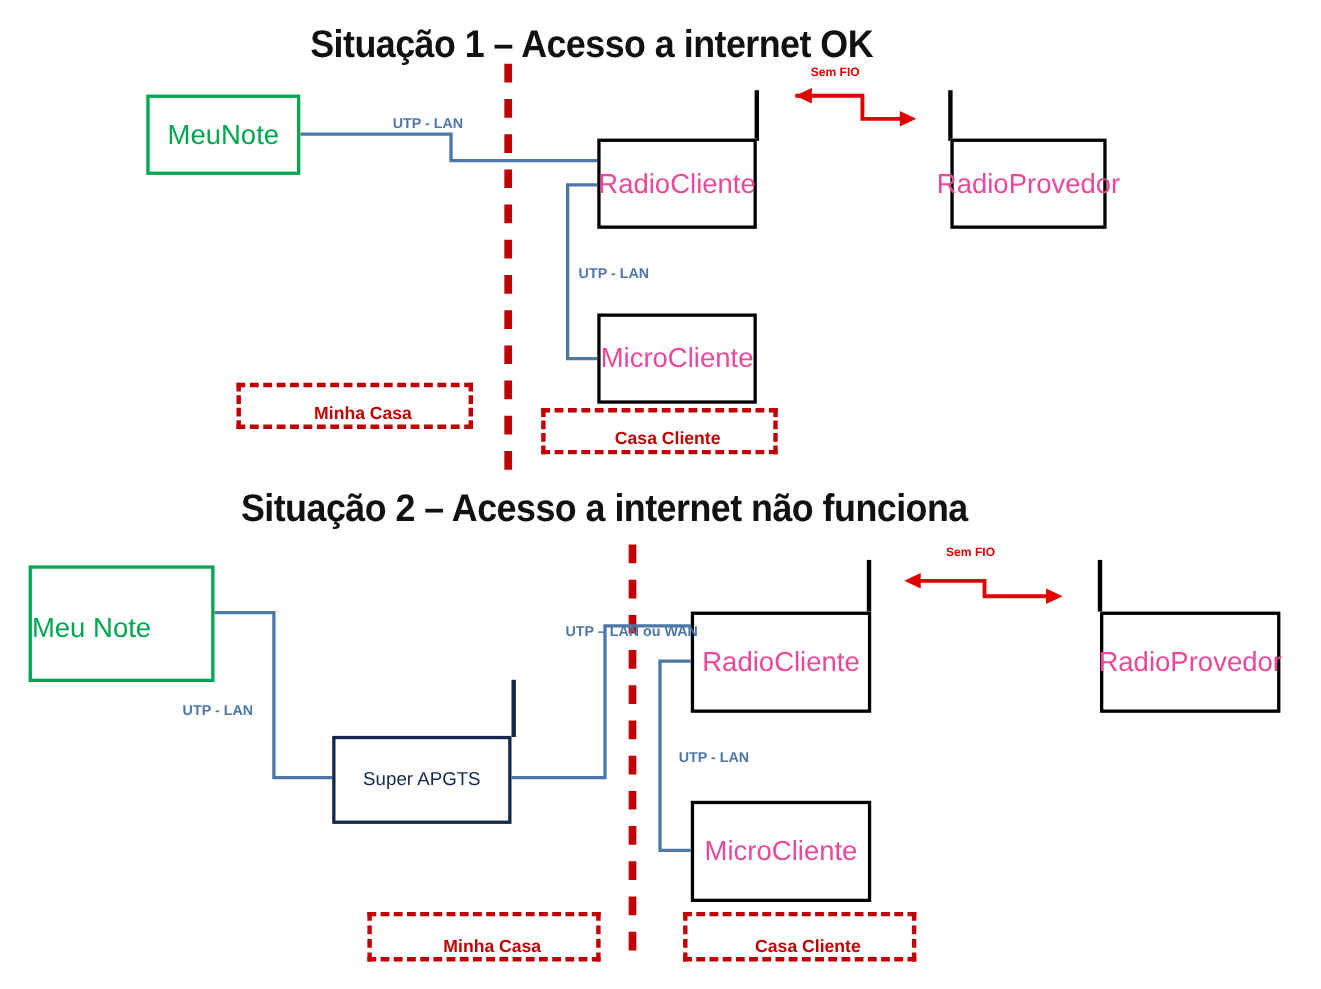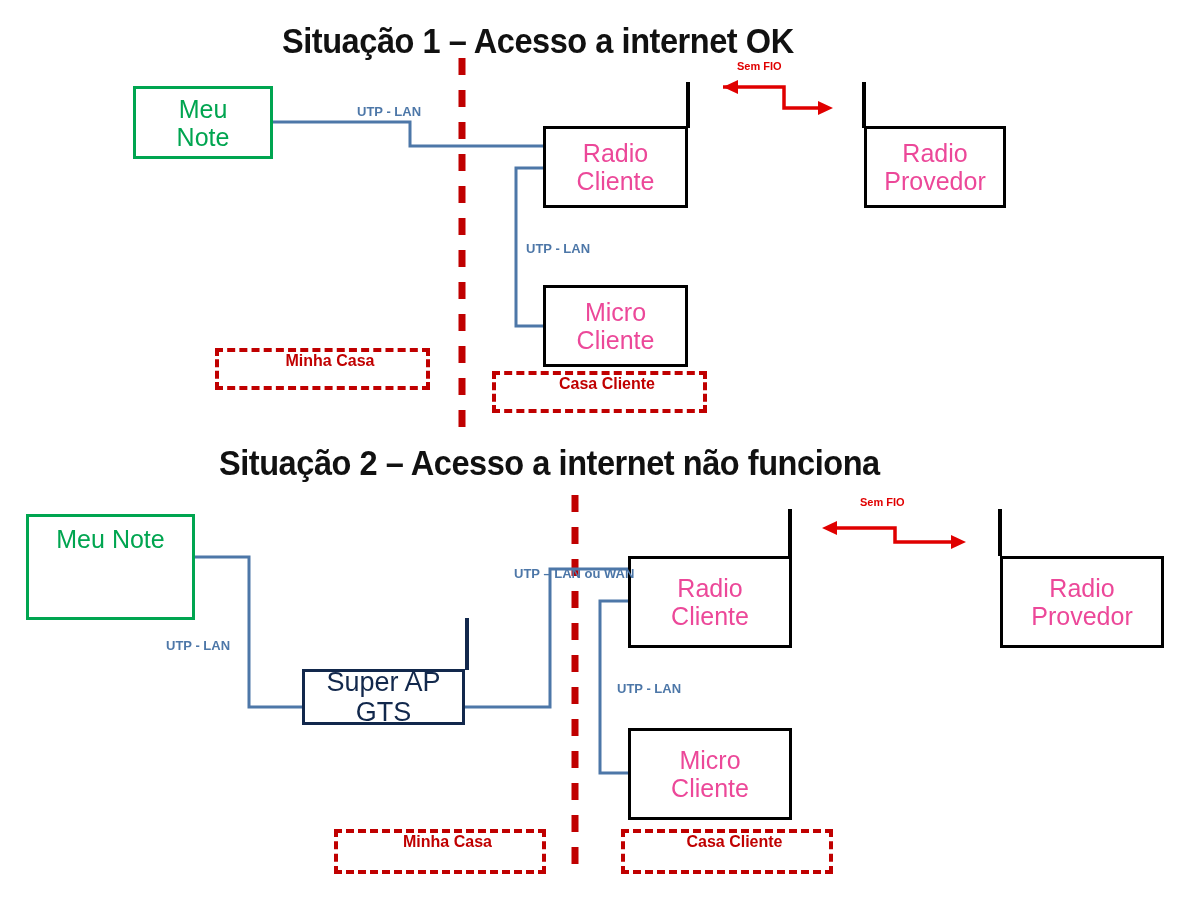--- a/index.html
+++ b/index.html
@@ -35,39 +35,39 @@
     transform-origin: left center;
   }
   #title-1 { left: 282px; top: 21px; font-size: 35px; }
   #title-2 { left: 219px; top: 443px; font-size: 35px; }
 
   .node {
     position: absolute;
     box-sizing: border-box;
     background: #ffffff;
     display: flex;
-    flex-direction: column;
+    flex-direction: row;
     align-items: center;
     justify-content: center;
     text-align: center;
     line-height: 1.12;
     font-family: "Liberation Sans", sans-serif;
   }
   .node.black  { border: 3px solid #000000; color: #ec4899; }
   .node.green  { border: 3px solid #00a550; color: #00a550; }
   .node.navy   { border: 3px solid #12284c; color: #12284c; }
 
   .node span { display: block; }
 
   .zone {
     position: absolute;
     box-sizing: border-box;
     border: 4px dashed #c00000;
     display: flex;
-    align-items: flex-start;
+    align-items: flex-end;
     justify-content: center;
     color: #c00000;
     font-weight: bold;
     font-family: "Liberation Sans", sans-serif;
     background: transparent;
     padding-left: 15px;
   }
 
   .cable-label {
     position: absolute;
@@ -167,21 +167,21 @@
   <div class="cable-label" style="left:526px; top:241px; font-size:13px;">UTP - LAN</div>
 
   <div class="wireless-label" style="left:737px; top:60px;">Sem FIO</div>
 
   <div class="title" id="title-2">Situação 2 – Acesso a internet não funciona</div>
 
   <div class="node green" id="n-meu-note-2" style="left:26px; top:514px; width:169px; height:106px; font-size:25px; justify-content:flex-start; padding-top:8px;">
     <span>Meu Note</span>
   </div>
 
-  <div class="node navy" id="n-super-ap-2" style="left:302px; top:669px; width:163px; height:56px; font-size:27px;">
+  <div class="node navy" id="n-super-ap-2" style="left:302px; top:669px; width:163px; height:80px; font-size:17px;">
     <span>Super AP</span>
     <span>GTS</span>
   </div>
 
   <div class="node black" id="n-radio-cliente-2" style="left:628px; top:556px; width:164px; height:92px; font-size:25px;">
     <span>Radio</span>
     <span>Cliente</span>
   </div>
 
   <div class="node black" id="n-micro-cliente-2" style="left:628px; top:728px; width:164px; height:92px; font-size:25px;">

